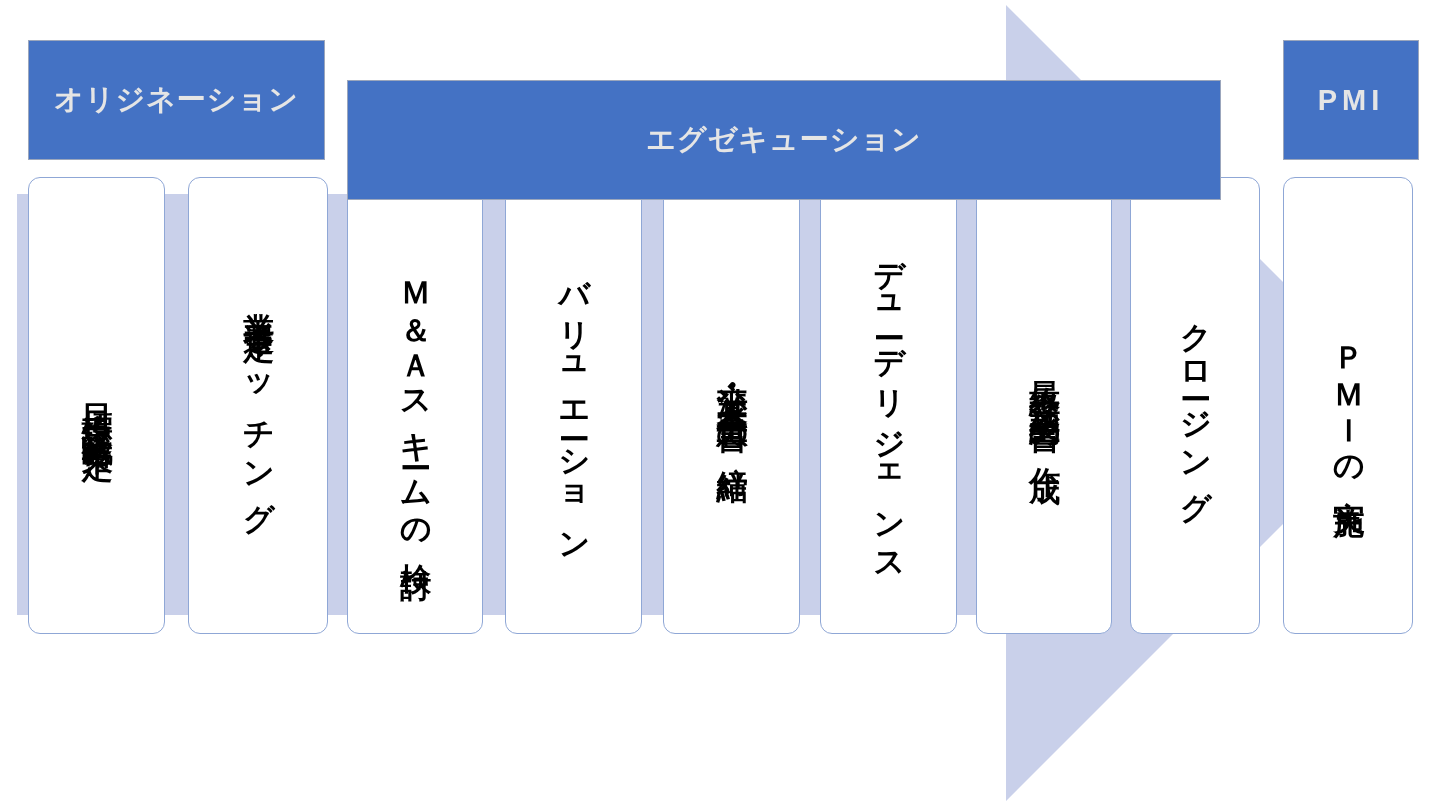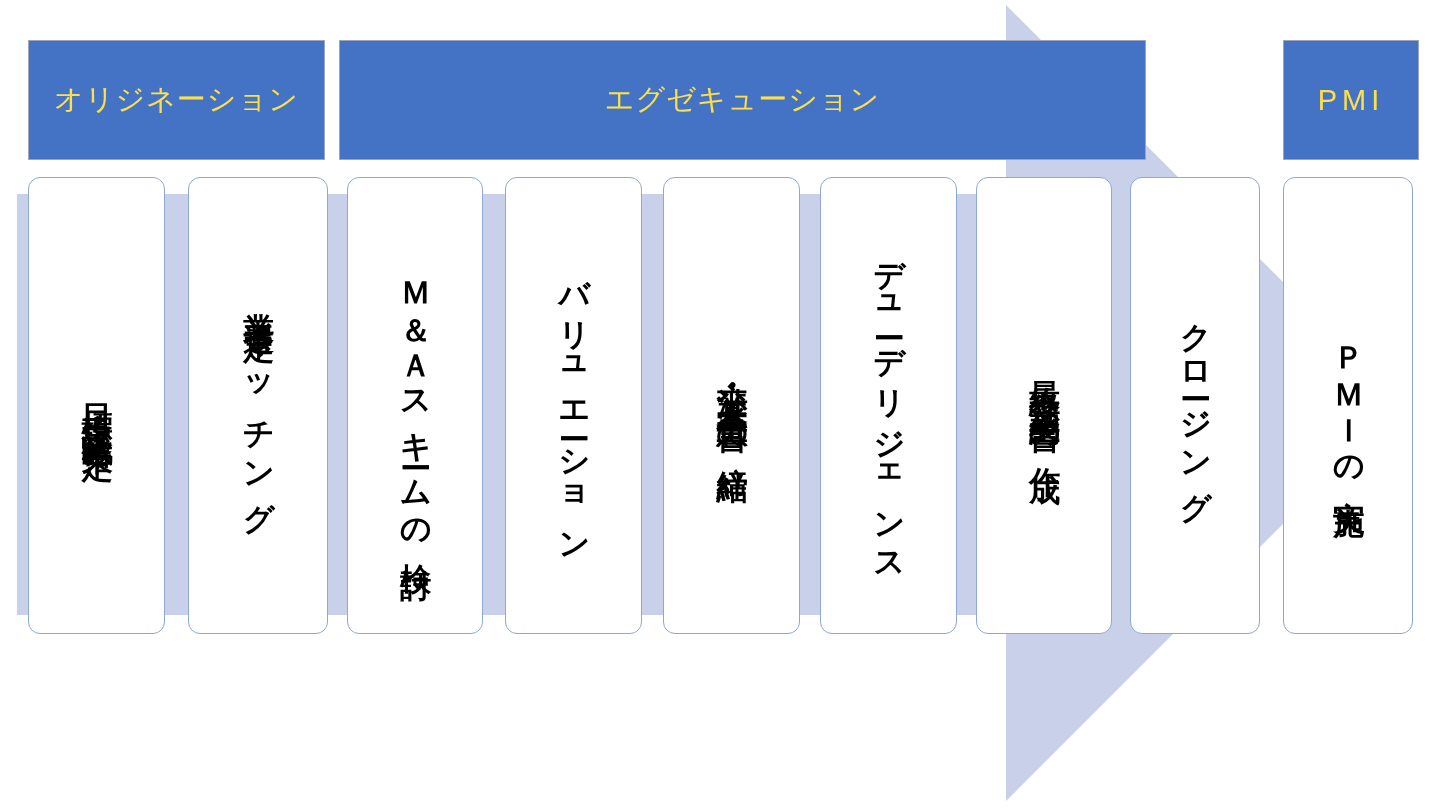--- a/index.html
+++ b/index.html
@@ -23,28 +23,28 @@
     height: 120px;
     background: #4472C4;
     border: 1px solid #9BA6BC;
     box-sizing: border-box;
     display: flex;
     align-items: center;
     justify-content: center;
     z-index: 2;
   }
   .hdr span {
-    color: #fde047;
-    font-weight: normal;
+    color: #e5e5e5;
+    font-weight: bold;
     font-size: 29px;
     letter-spacing: 1px;
     white-space: nowrap;
   }
   .hdr-1 { left: 28px;   width: 297px; }
-  .hdr-2 { left: 339px;  width: 807px; }
+  .hdr-2 { left: 347px;  width: 874px; margin-top: 40px; }
   .hdr-3 { left: 1283px; width: 136px; }
   .hdr-3 span { letter-spacing: 5px; }
   .step {
     position: absolute;
     top: 177px;
     height: 457px;
     background: #ffffff;
     border: 1.5px solid #8FA7D6;
     border-radius: 12px;
     box-sizing: border-box;

